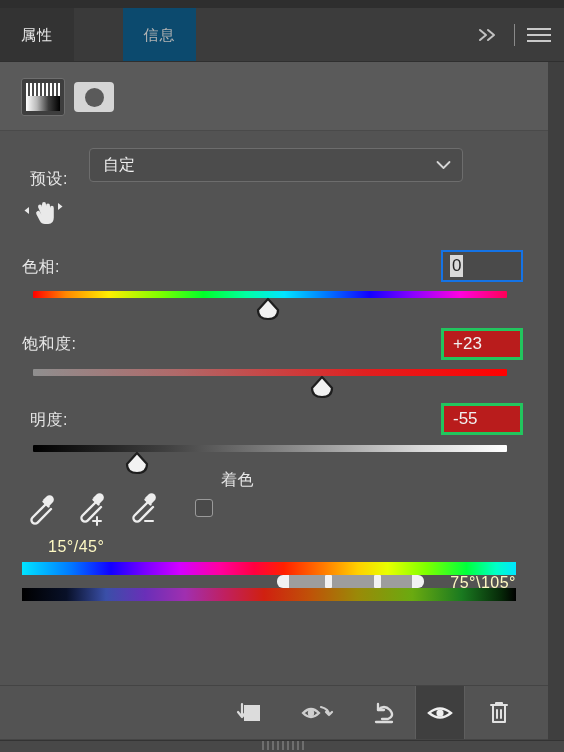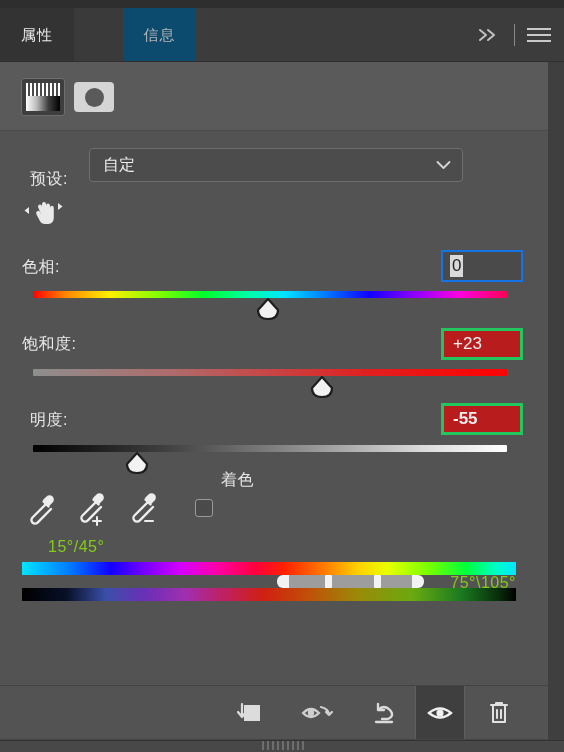--- a/index.html
+++ b/index.html
@@ -83,21 +83,21 @@
 
   
   .numfield {
     position:absolute; width:82px; height:32px; background:#b91c1c;
     border:3px solid #22c55e; display:flex; align-items:center; color:#f0f0f0; font-size:17px;
   }
   .numfield span { margin-left:9px; }
   #hue-field { left:441px; top:250px; border:2px solid #1473e6; background:#4a4a4a; }
   #hue-field span { background:#d9d9d9; color:#242424; padding:1px 2px; margin-left:7px; }
   #sat-field { left:441px; top:328px; }
-  #lig-field { left:441px; top:403px;font-weight:bold; }
+  #lig-field { left:441px; top:403px; }
 
   #hue-label { left:22px; top:257px; }
   #sat-label { left:22px; top:334px; }
   #lig-label { left:22px; top:410px;margin-left:8px; }
 
   
   .track { position:absolute; left:33px; width:474px; height:7px; border-radius:1px; }
   #hue-track { top:291px; background:linear-gradient(90deg,
       #ff0000 0%, #ff8800 7%, #ffee00 16%, #7cff00 27%, #00ff2a 36%,
       #00ffa2 45%, #00e5ff 53%, #0077ff 62%, #1200ff 71%,
@@ -116,21 +116,21 @@
   #eyedropper-1 { left:22px; }
   #eyedropper-2 { left:72px; }
   #eyedropper-3 { left:124px; }
   #colorize-check {
     position:absolute; left:195px; top:499px; width:18px; height:18px;
     background:#4a4a4a; border:1px solid #9a9a9a; border-radius:3px;
   }
   #colorize-label { left:221px; top:470px; }
 
   
-  .deg { position:absolute; top:538px; color:#84cc16; font-size:16px; letter-spacing:.5px; }
+  .deg { position:absolute; top:538px; color:#fef9c3; font-size:16px; letter-spacing:.5px; }
   #deg-left { left:48px; }
   #deg-right { right:48px;margin-top:36px; }
 
   #range-bar-top {
     position:absolute; left:22px; top:562px; width:494px; height:13px;
     background:linear-gradient(90deg,
       #00e5ff 0%, #0077ff 10%, #1200ff 18%, #7a00ff 25%, #d400ff 32%,
       #ff00a0 40%, #ff0040 47%, #ff2000 53%, #ff7a00 61%, #ffd000 68%,
       #e8ff00 74%, #7cff00 82%, #00ff3c 90%, #00ffc8 96%, #00e5ff 100%);
   }

